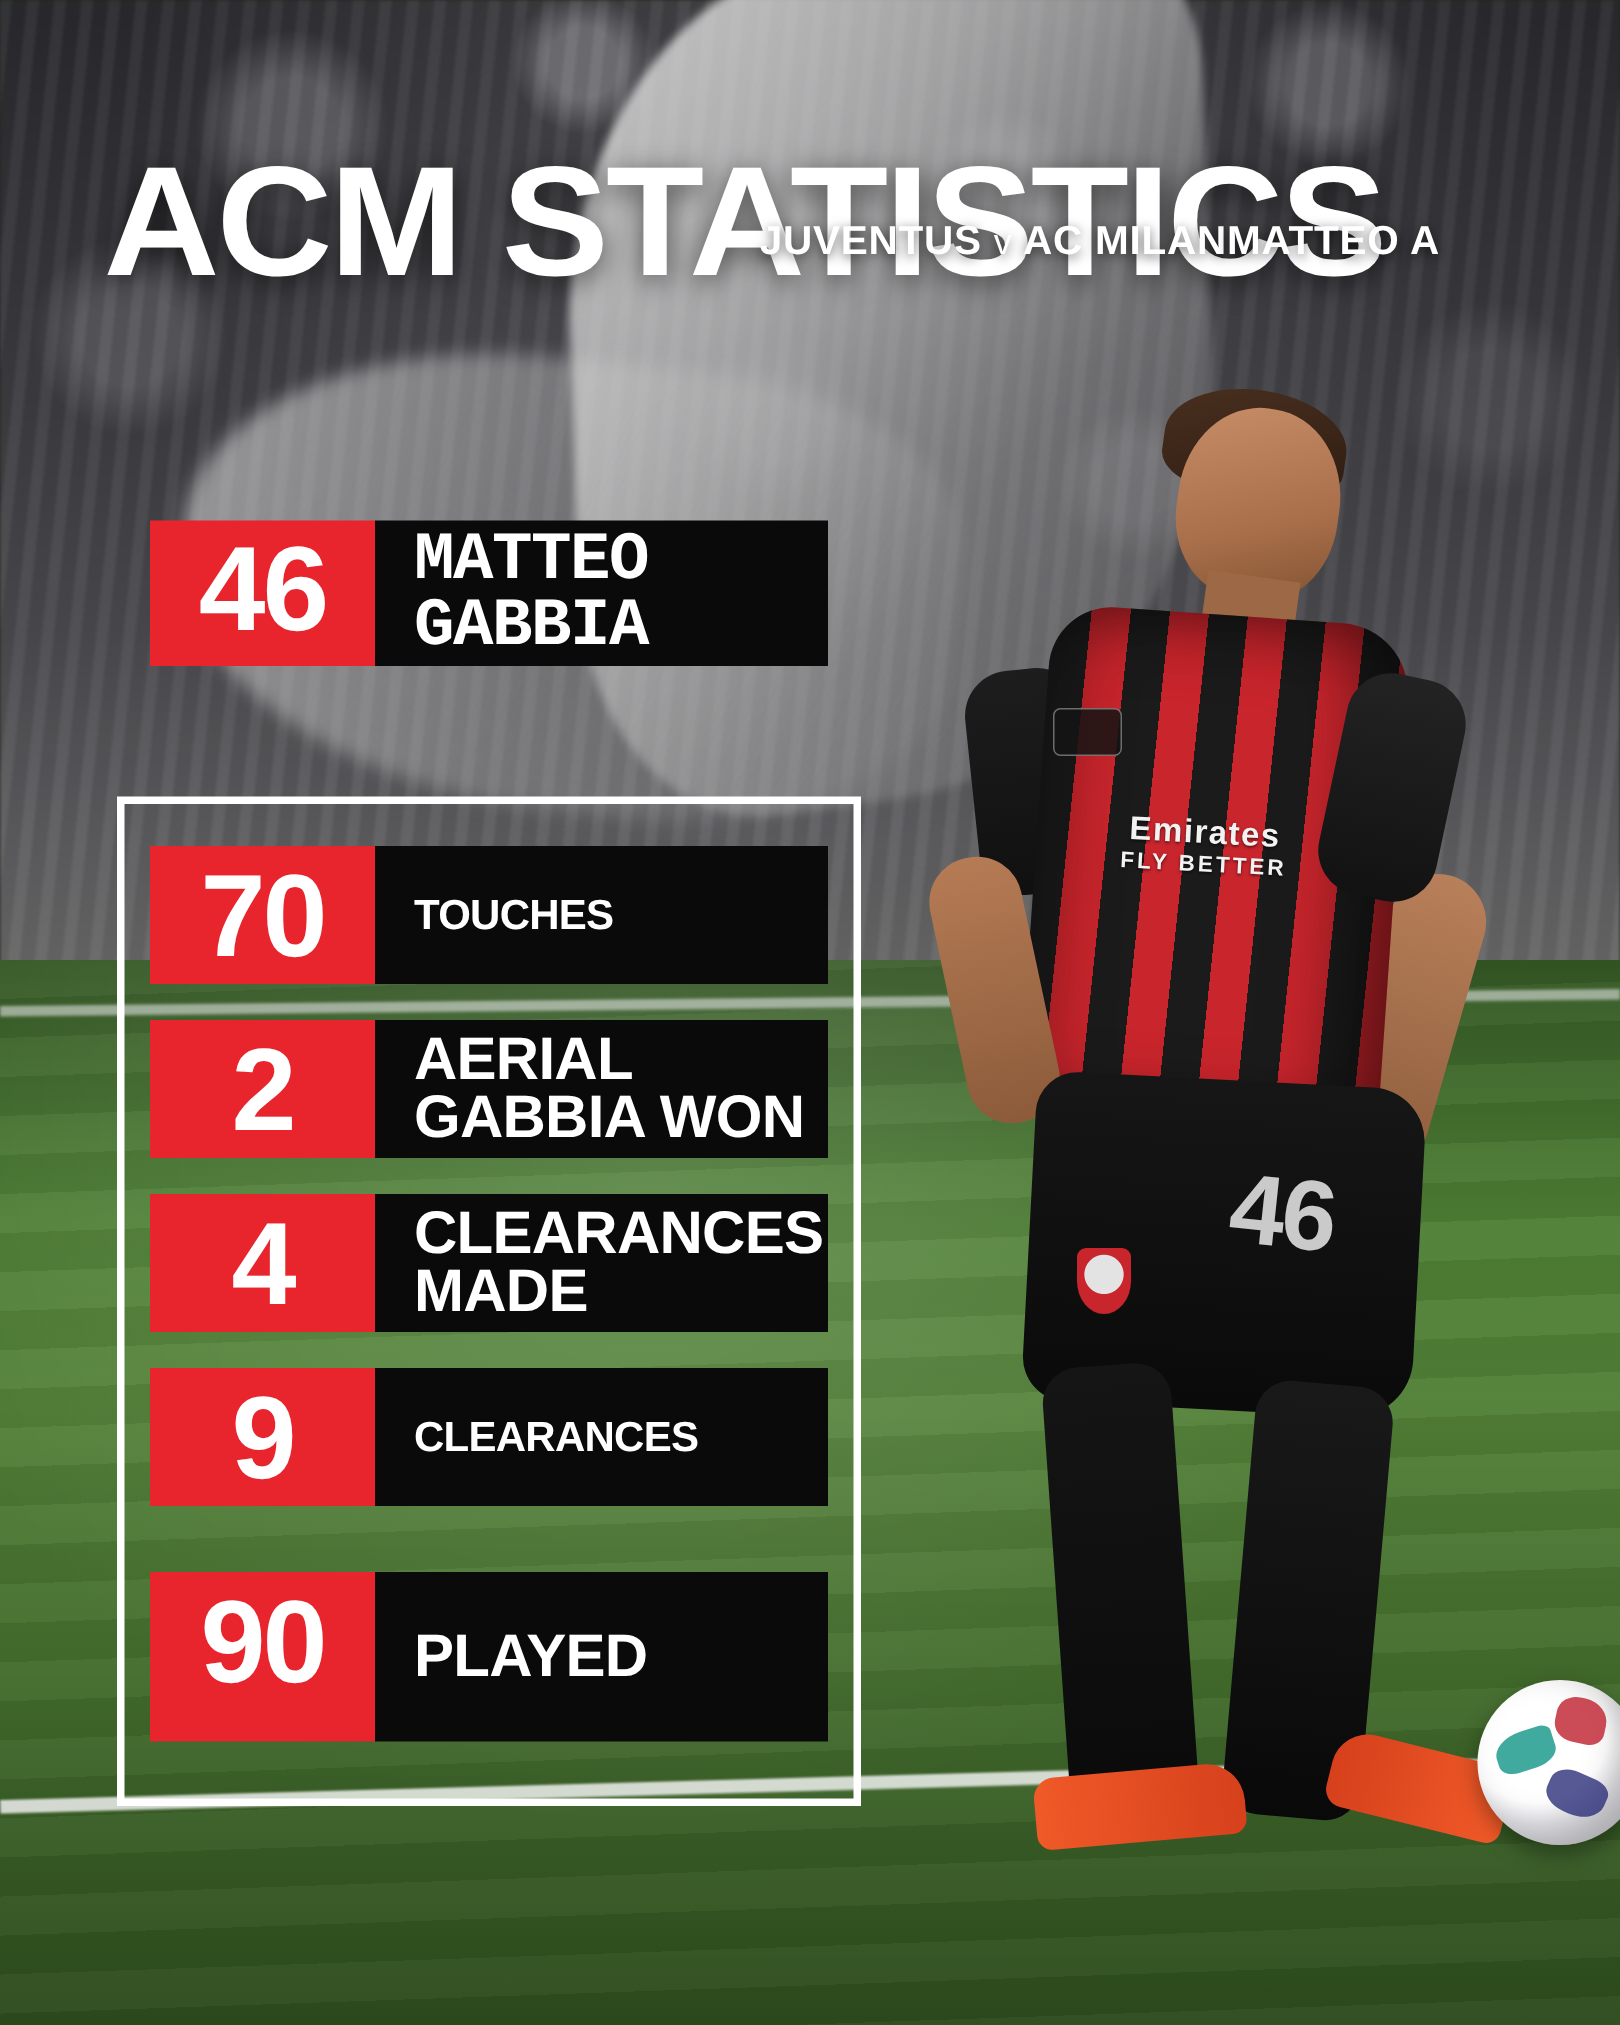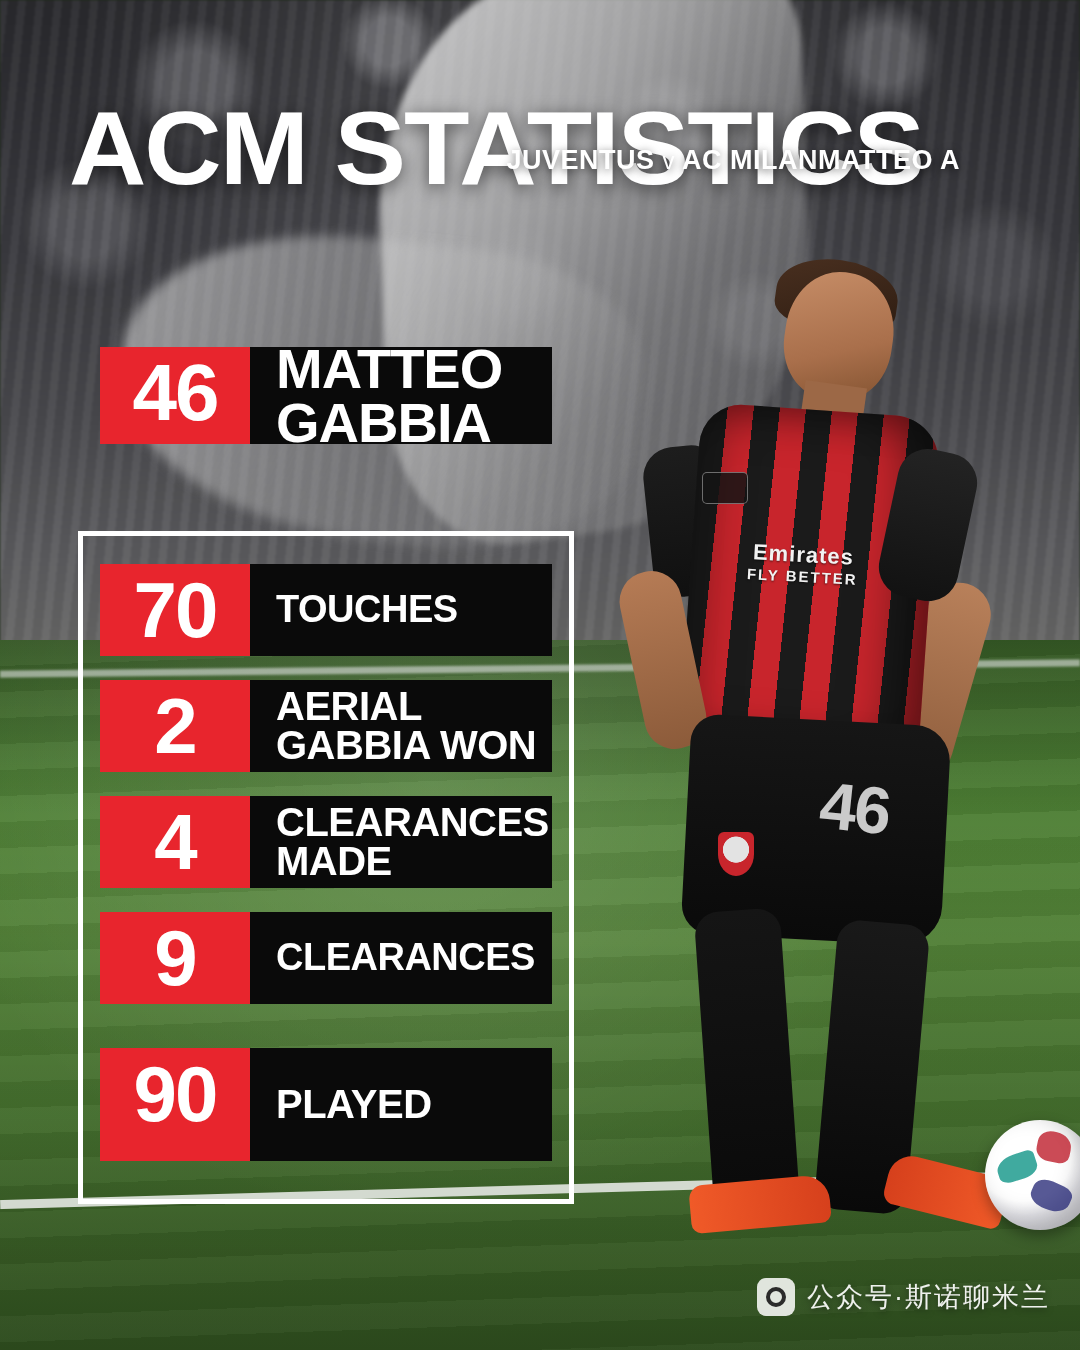--- a/index.html
+++ b/index.html
@@ -338,32 +338,33 @@
     flex: none;
   }
   .stat-label {
     flex: 1;
     background: #0a0a0a;
     color: #ffffff;
     display: flex;
     flex-direction: column;
     justify-content: center;
     padding-left: 26px;
-    font-size: 38px;
+    font-size: 28px;
     font-weight: bold;
     line-height: 0.98;
     letter-spacing: -0.5px;
   }
   .stat-label.two-line { font-size: 40px; }
   .stat-label .l2 { display: block; }
   .player-row .stat-num { font-size: 80px; }
   .player-row .stat-label {
-    font-size: 56px;
+    font-size: 45px;
     line-height: 0.96;
     letter-spacing: -1px;
+    font-family: Liberation Mono, monospace;
   }
   .gap { height: 20px; }
 
   
   .watermark {
     position: absolute;
     right: 30px; bottom: 34px;
     display: flex;
     align-items: center;
     gap: 12px;
@@ -488,18 +489,14 @@
 
     <div class="stat-row tall">
       <div class="stat-num">90</div>
       <div class="stat-label two-line">
         <span class="l2">PLAYED</span>
       </div>
     </div>
 
   </div>
 
-  <div class="watermark">
-    <span class="wm-badge"></span>
-    <span>公众号·斯诺聊米兰</span>
-  </div>
 
 </div>
 
 </body></html>

